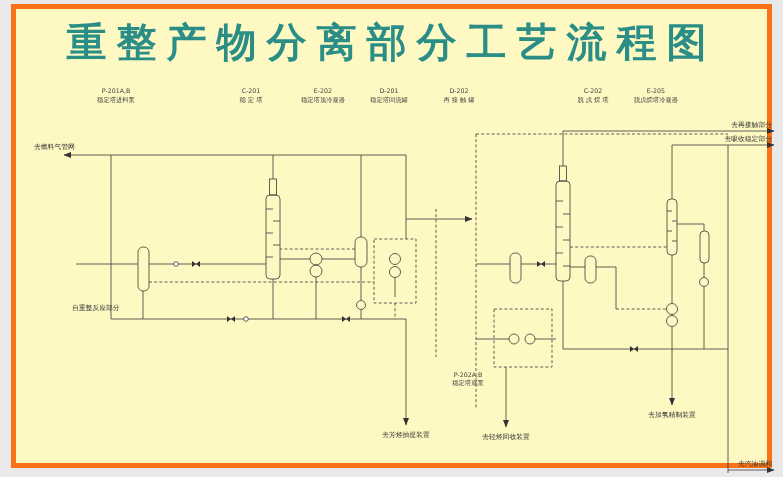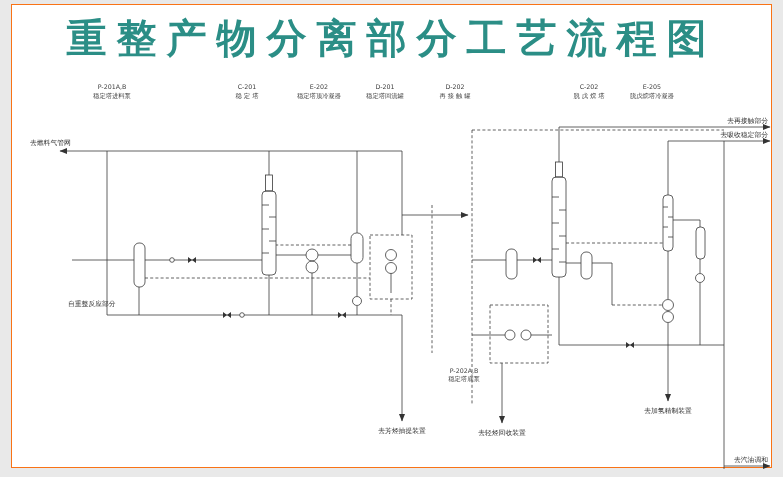--- a/index.html
+++ b/index.html
@@ -1,17 +1,17 @@
 <!DOCTYPE html>
 <html><head>
 <meta charset="utf-8">
 <style>
   html,body{margin:0;padding:0;width:783px;height:477px;background:#e9e9e9;overflow:hidden;
             font-family:"DejaVu Sans","Liberation Sans",sans-serif;}
-  .page{position:absolute;left:11px;top:4px;right:11px;bottom:9px;background:#ffffff;border:1px solid #f97316;}
+  .page{position:absolute;left:11px;top:4px;right:11px;bottom:9px;background:#fef9c3;border:5px solid #f97316;}
   .title{position:absolute;top:6px;left:0;width:100%;text-align:center;
          font-weight:bold;font-size:40px;letter-spacing:10px;color:#2b8e86;white-space:nowrap;}
   svg{position:absolute;left:0;top:0;}
   .lbl{font-size:6.3px;fill:#3c3c3c;}
   .stream{font-size:6.8px;fill:#333;}
 </style>
 </head>
 <body>
 
 <div class="page">

